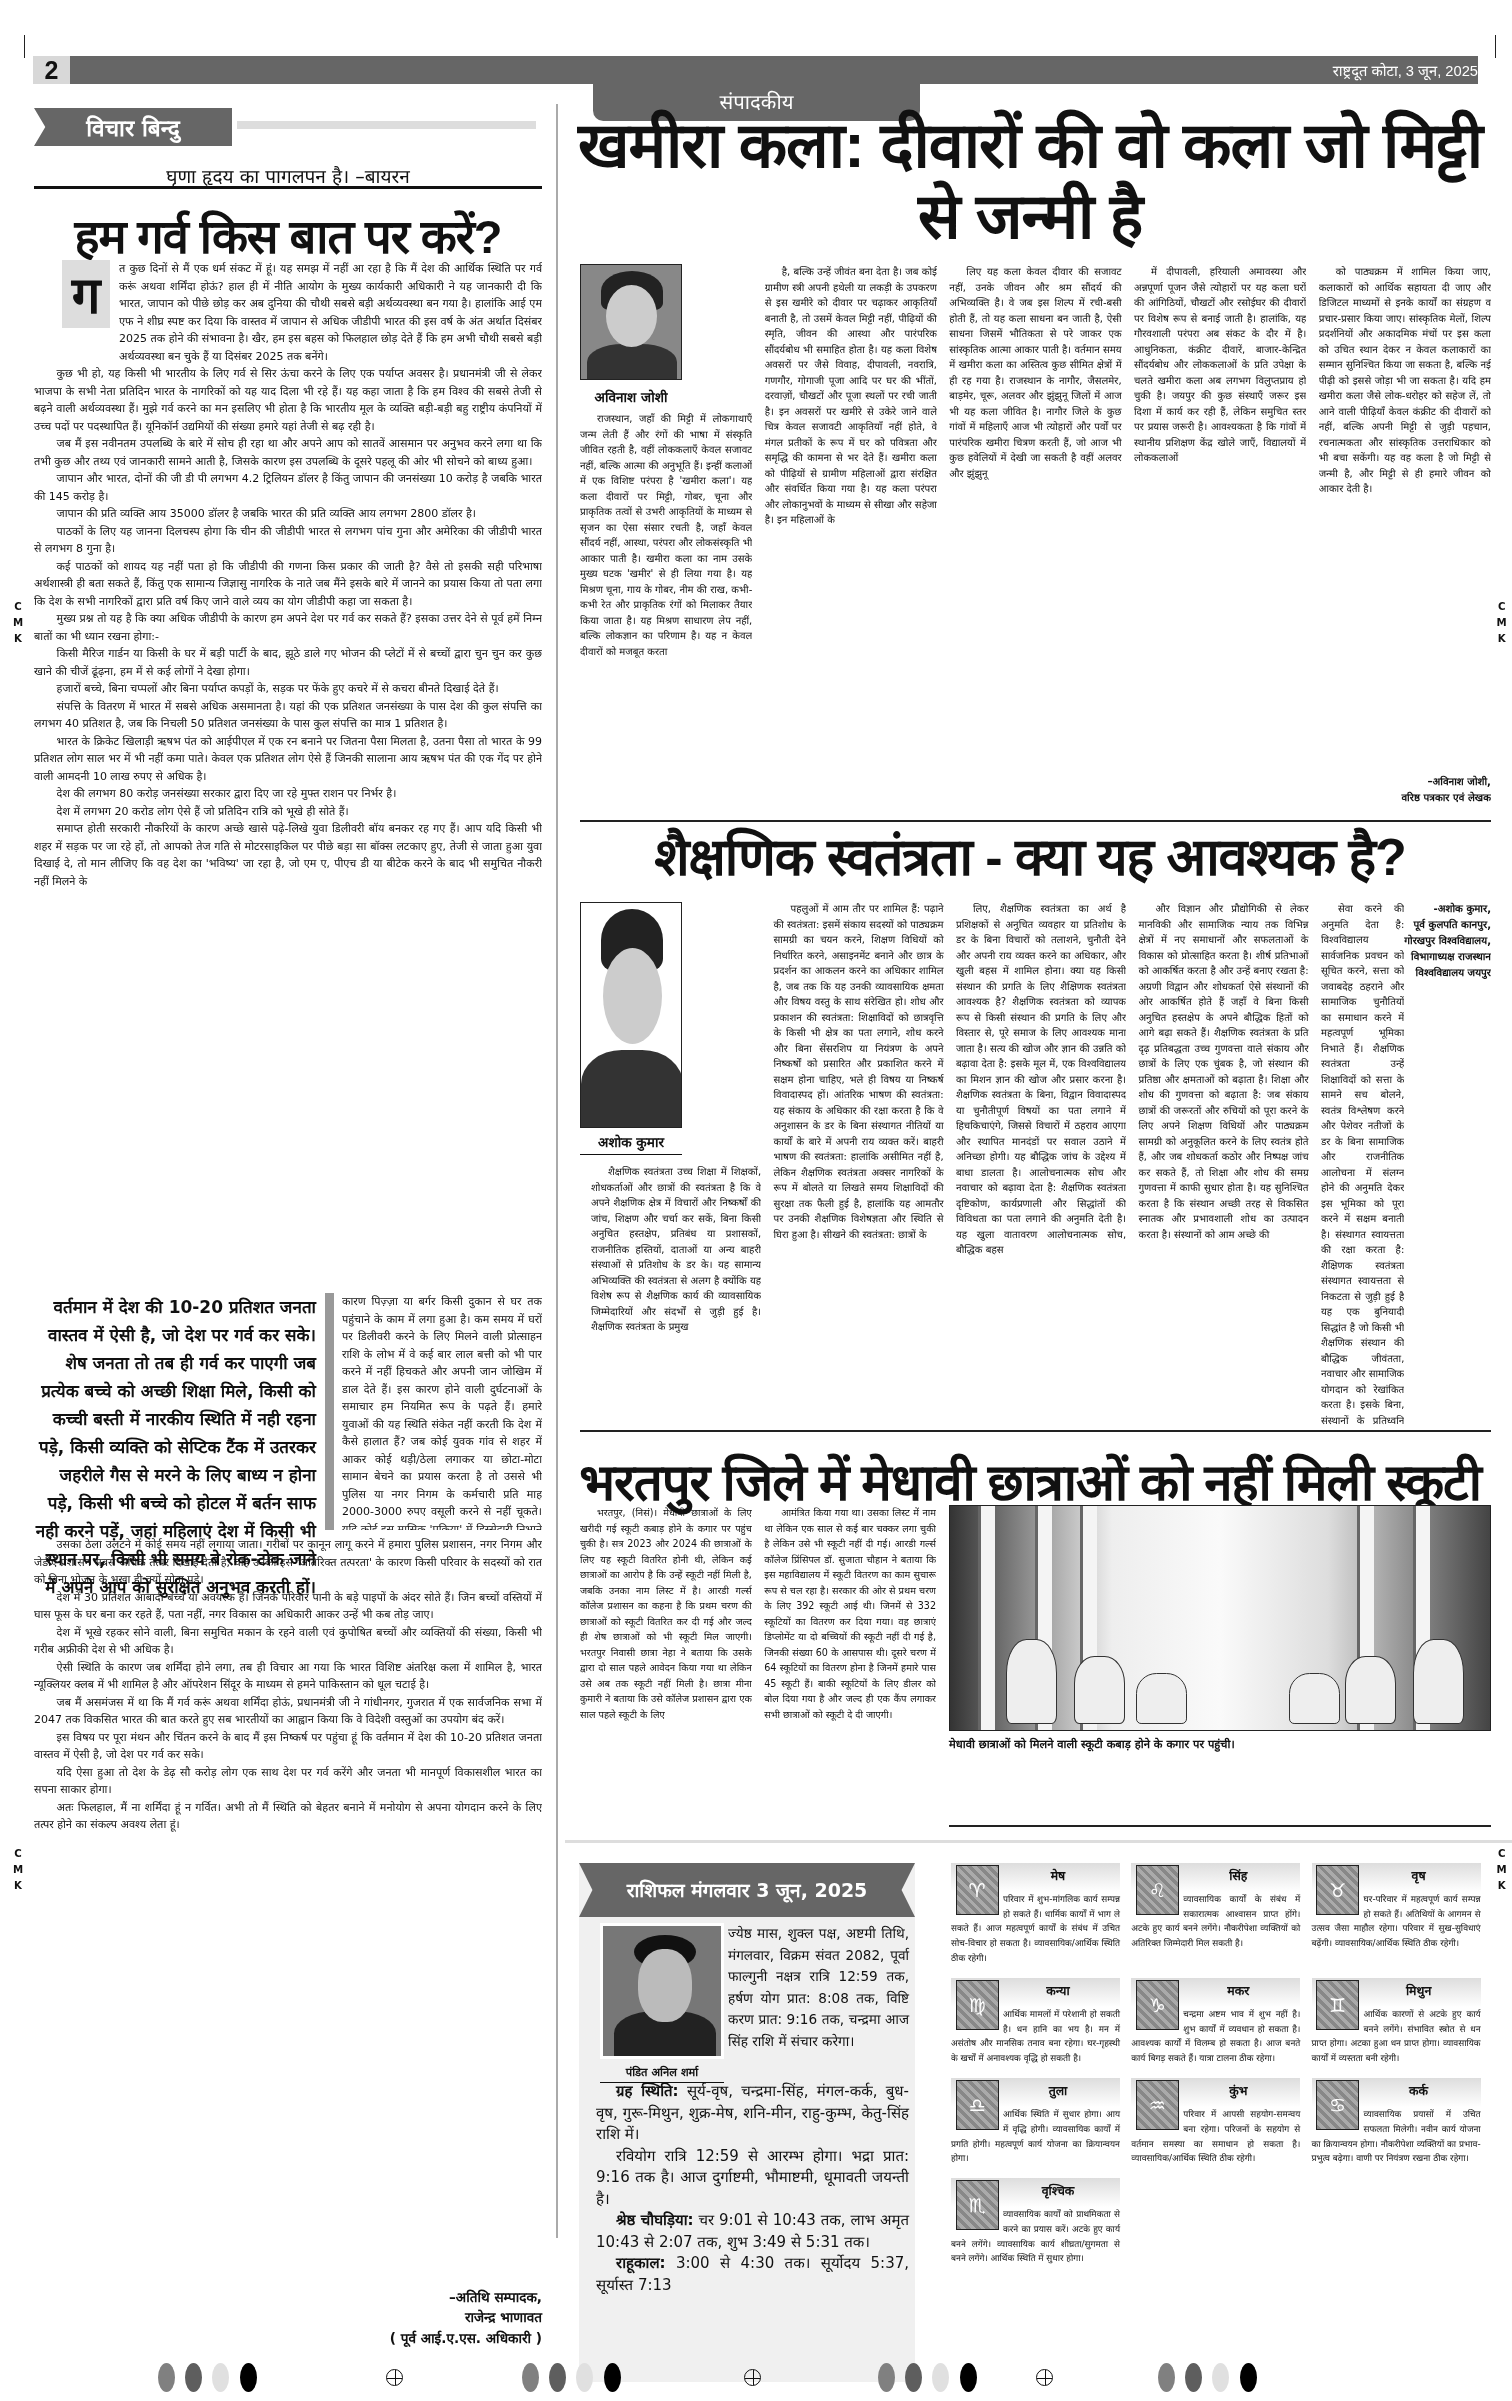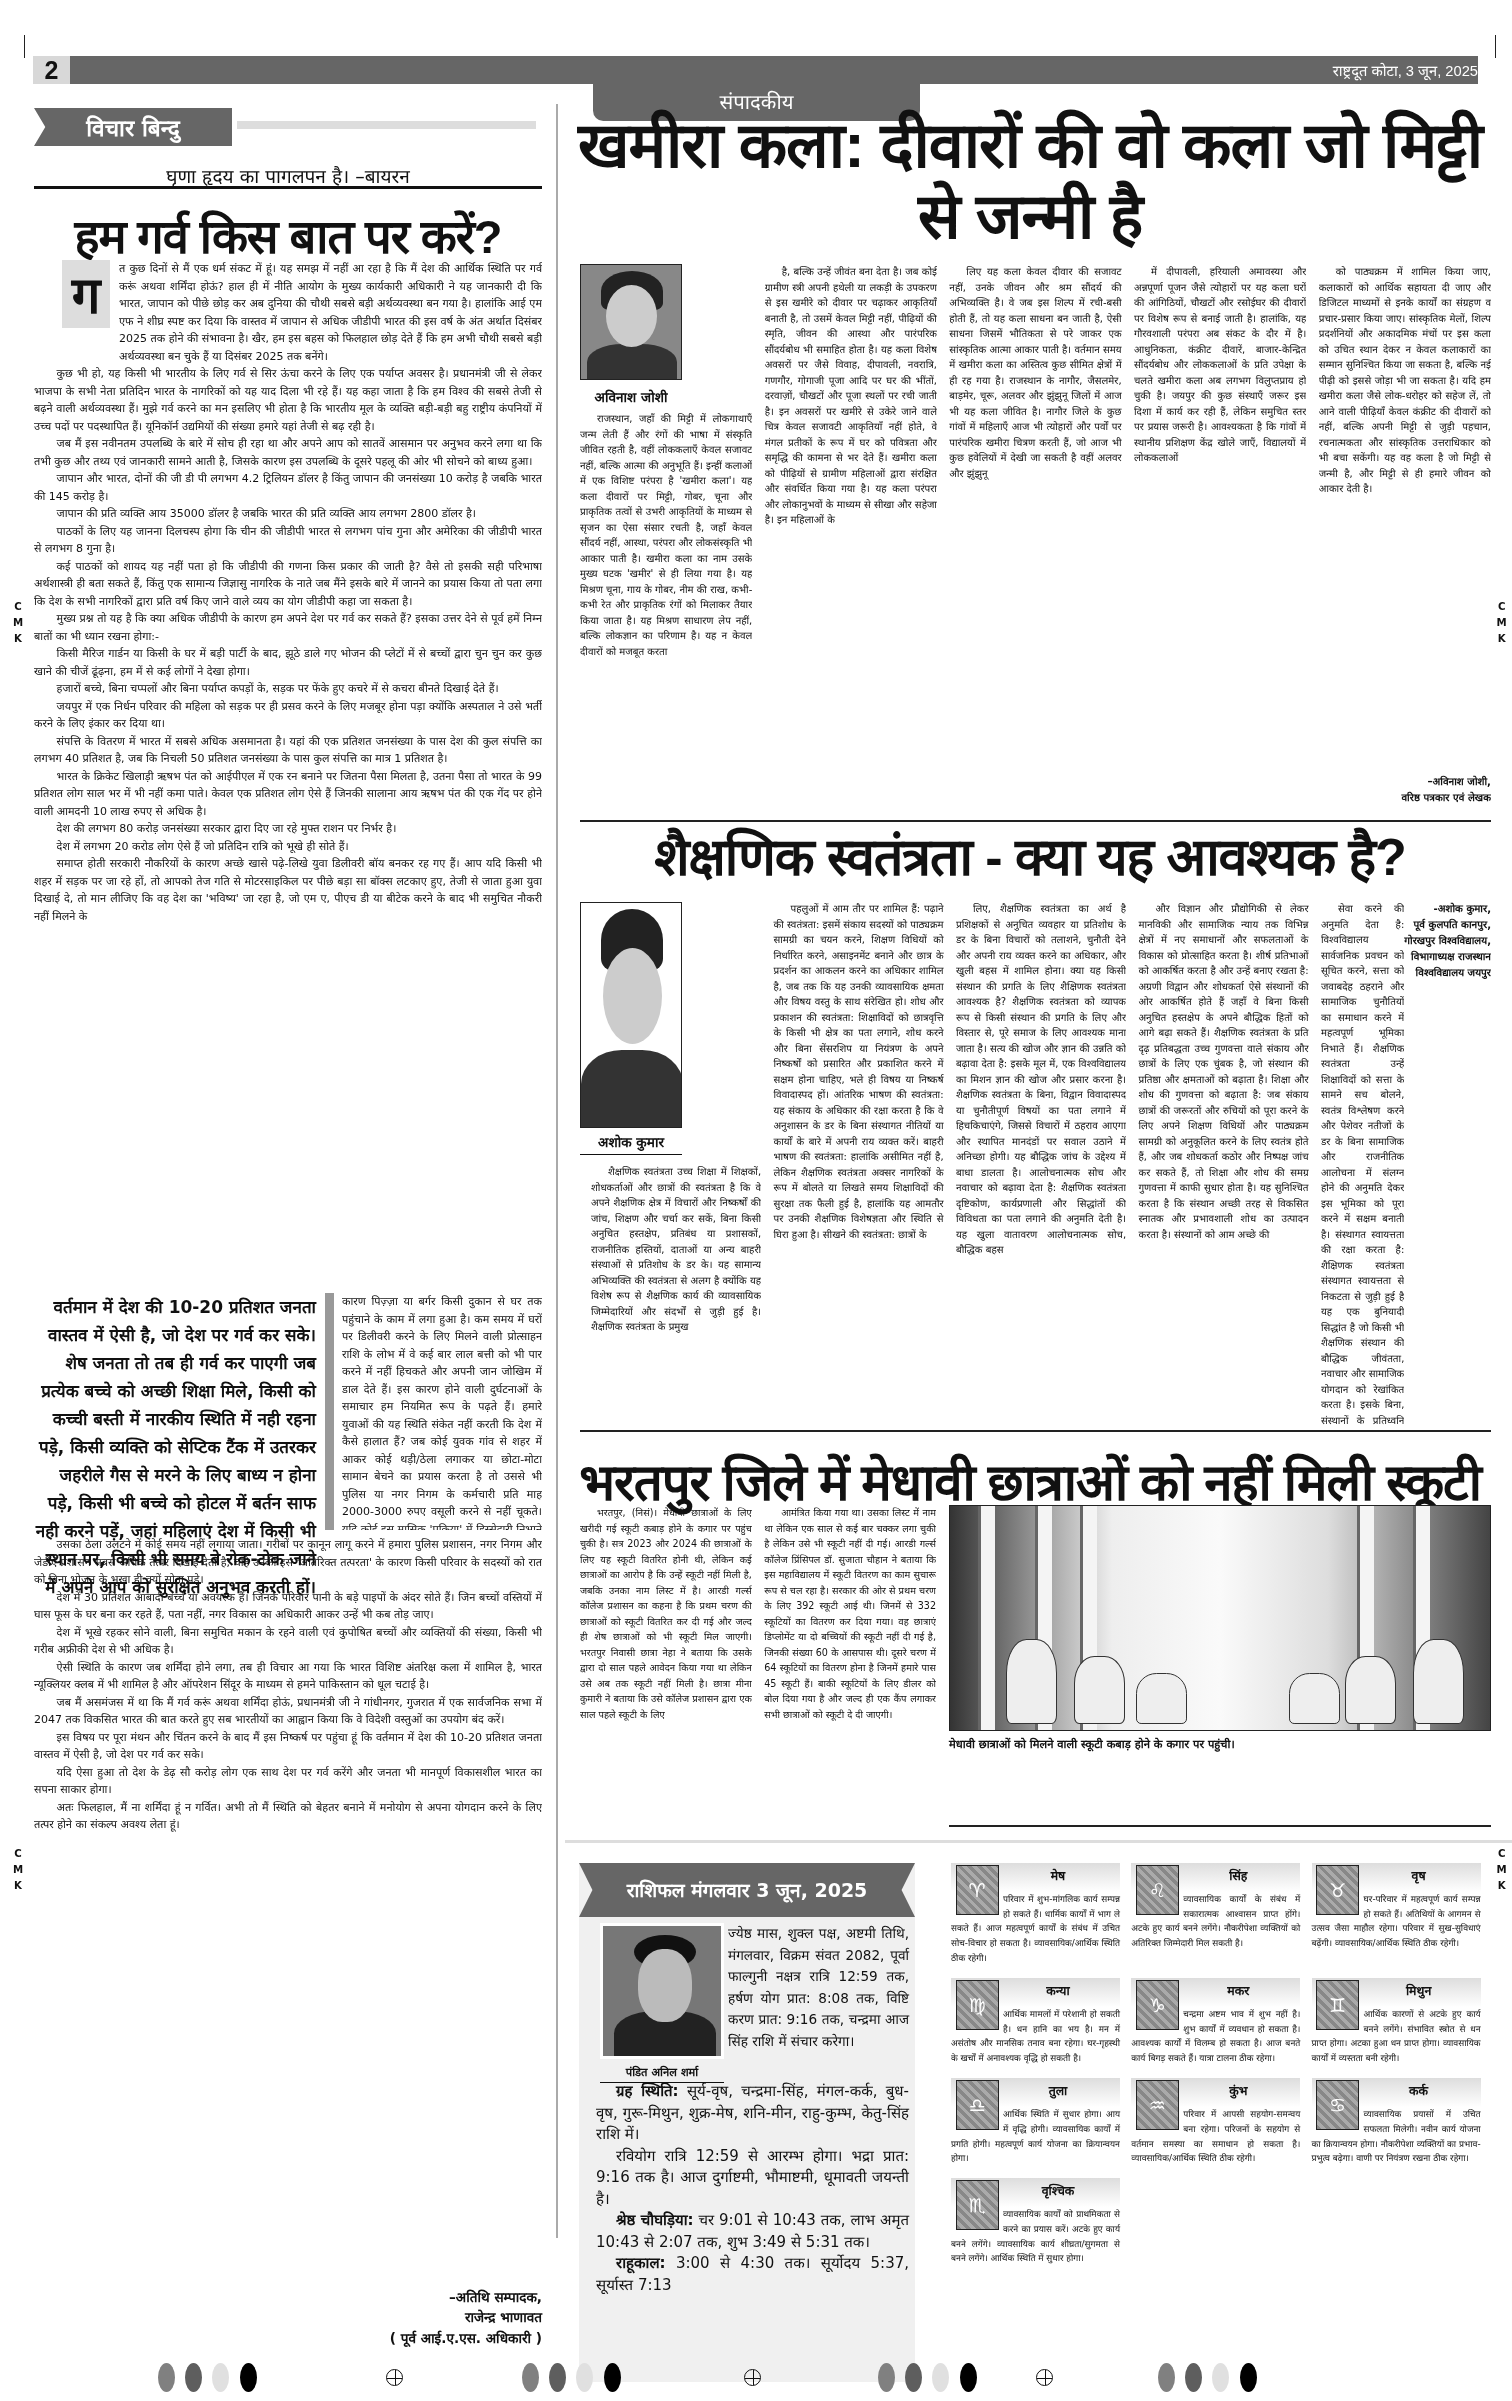--- a/index.html
+++ b/index.html
@@ -87,21 +87,20 @@
   <p class="first">त कुछ दिनों से मैं एक धर्म संकट में हूं। यह समझ में नहीं आ रहा है कि मैं देश की आर्थिक स्थिति पर गर्व करूं अथवा शर्मिंदा होऊं? हाल ही में नीति आयोग के मुख्य कार्यकारी अधिकारी ने यह जानकारी दी कि भारत, जापान को पीछे छोड़ कर अब दुनिया की चौथी सबसे बड़ी अर्थव्यवस्था बन गया है। हालांकि आई एम एफ ने शीघ्र स्पष्ट कर दिया कि वास्तव में जापान से अधिक जीडीपी भारत की इस वर्ष के अंत अर्थात दिसंबर 2025 तक होने की संभावना है। खैर, हम इस बहस को फिलहाल छोड़ देते हैं कि हम अभी चौथी सबसे बड़ी अर्थव्यवस्था बन चुके हैं या दिसंबर 2025 तक बनेंगे।</p>
   <p>कुछ भी हो, यह किसी भी भारतीय के लिए गर्व से सिर ऊंचा करने के लिए एक पर्याप्त अवसर है। प्रधानमंत्री जी से लेकर भाजपा के सभी नेता प्रतिदिन भारत के नागरिकों को यह याद दिला भी रहे हैं। यह कहा जाता है कि हम विश्व की सबसे तेजी से बढ़ने वाली अर्थव्यवस्था हैं। मुझे गर्व करने का मन इसलिए भी होता है कि भारतीय मूल के व्यक्ति बड़ी-बड़ी बहु राष्ट्रीय कंपनियों में उच्च पदों पर पदस्थापित हैं। यूनिकॉर्न उद्यमियों की संख्या हमारे यहां तेजी से बढ़ रही है।</p>
   <p>जब मैं इस नवीनतम उपलब्धि के बारे में सोच ही रहा था और अपने आप को सातवें आसमान पर अनुभव करने लगा था कि तभी कुछ और तथ्य एवं जानकारी सामने आती है, जिसके कारण इस उपलब्धि के दूसरे पहलू की ओर भी सोचने को बाध्य हुआ।</p>
   <p>जापान और भारत, दोनों की जी डी पी लगभग 4.2 ट्रिलियन डॉलर है किंतु जापान की जनसंख्या 10 करोड़ है जबकि भारत की 145 करोड़ है।</p>
   <p>जापान की प्रति व्यक्ति आय 35000 डॉलर है जबकि भारत की प्रति व्यक्ति आय लगभग 2800 डॉलर है।</p>
   <p>पाठकों के लिए यह जानना दिलचस्प होगा कि चीन की जीडीपी भारत से लगभग पांच गुना और अमेरिका की जीडीपी भारत से लगभग 8 गुना है।</p>
   <p>कई पाठकों को शायद यह नहीं पता हो कि जीडीपी की गणना किस प्रकार की जाती है? वैसे तो इसकी सही परिभाषा अर्थशास्त्री ही बता सकते हैं, किंतु एक सामान्य जिज्ञासु नागरिक के नाते जब मैंने इसके बारे में जानने का प्रयास किया तो पता लगा कि देश के सभी नागरिकों द्वारा प्रति वर्ष किए जाने वाले व्यय का योग जीडीपी कहा जा सकता है।</p>
   <p>मुख्य प्रश्न तो यह है कि क्या अधिक जीडीपी के कारण हम अपने देश पर गर्व कर सकते हैं? इसका उत्तर देने से पूर्व हमें निम्न बातों का भी ध्यान रखना होगा:-</p>
   <p>किसी मैरिज गार्डन या किसी के घर में बड़ी पार्टी के बाद, झूठे डाले गए भोजन की प्लेटों में से बच्चों द्वारा चुन चुन कर कुछ खाने की चीजें ढूंढ़ना, हम में से कई लोगों ने देखा होगा।</p>
   <p>हजारों बच्चे, बिना चप्पलों और बिना पर्याप्त कपड़ों के, सड़क पर फेंके हुए कचरे में से कचरा बीनते दिखाई देते हैं।</p>
-  <p>जयपुर में एक निर्धन परिवार की महिला को सड़क पर ही प्रसव करने के लिए मजबूर होना पड़ा क्योंकि अस्पताल ने उसे भर्ती करने के लिए इंकार कर दिया था।</p>
   <p>संपत्ति के वितरण में भारत में सबसे अधिक असमानता है। यहां की एक प्रतिशत जनसंख्या के पास देश की कुल संपत्ति का लगभग 40 प्रतिशत है, जब कि निचली 50 प्रतिशत जनसंख्या के पास कुल संपत्ति का मात्र 1 प्रतिशत है।</p>
   <p>भारत के क्रिकेट खिलाड़ी ऋषभ पंत को आईपीएल में एक रन बनाने पर जितना पैसा मिलता है, उतना पैसा तो भारत के 99 प्रतिशत लोग साल भर में भी नहीं कमा पाते। केवल एक प्रतिशत लोग ऐसे हैं जिनकी सालाना आय ऋषभ पंत की एक गेंद पर होने वाली आमदनी 10 लाख रुपए से अधिक है।</p>
   <p>देश की लगभग 80 करोड़ जनसंख्या सरकार द्वारा दिए जा रहे मुफ्त राशन पर निर्भर है।</p>
   <p>देश में लगभग 20 करोड लोग ऐसे हैं जो प्रतिदिन रात्रि को भूखे ही सोते हैं।</p>
   <p>समाप्त होती सरकारी नौकरियों के कारण अच्छे खासे पढ़े-लिखे युवा डिलीवरी बॉय बनकर रह गए हैं। आप यदि किसी भी शहर में सड़क पर जा रहे हों, तो आपको तेज गति से मोटरसाइकिल पर पीछे बड़ा सा बॉक्स लटकाए हुए, तेजी से जाता हुआ युवा दिखाई दे, तो मान लीजिए कि वह देश का 'भविष्य' जा रहा है, जो एम ए, पीएच डी या बीटेक करने के बाद भी समुचित नौकरी नहीं मिलने के</p>
 </div>
 <div class="abs dropcap">ग</div>
 
 <div class="abs pullquote">वर्तमान में देश की 10-20 प्रतिशत जनता वास्तव में ऐसी है, जो देश पर गर्व कर सके। शेष जनता तो तब ही गर्व कर पाएगी जब प्रत्येक बच्चे को अच्छी शिक्षा मिले, किसी को कच्ची बस्ती में नारकीय स्थिति में नही रहना पड़े, किसी व्यक्ति को सेप्टिक टैंक में उतरकर जहरीले गैस से मरने के लिए बाध्य न होना पड़े, किसी भी बच्चे को होटल में बर्तन साफ नही करने पड़ें, जहां महिलाएं देश में किसी भी स्थान पर, किसी भी समय बे रोक-टोक जाने में अपने आप को सुरक्षित अनुभव करती हों।</div>
 <div class="abs pull-bar"></div>

